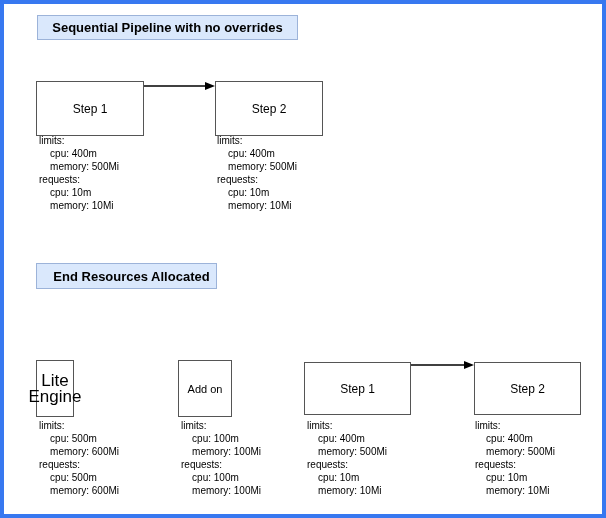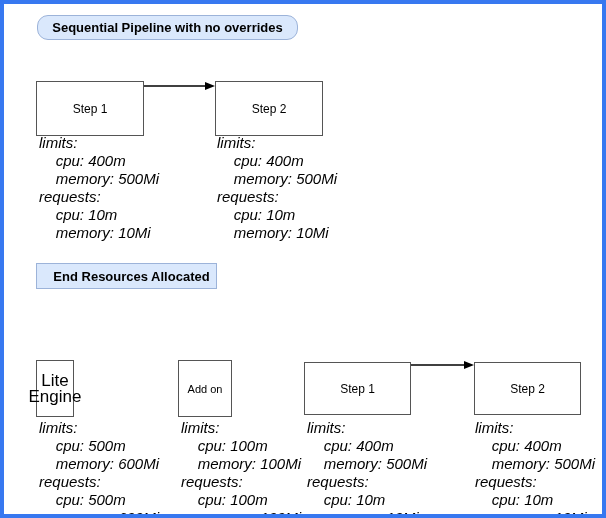--- a/index.html
+++ b/index.html
@@ -35,33 +35,32 @@
     line-height: 16px;
     display: flex;
     align-items: center;
     justify-content: center;
     text-align: center;
     white-space: pre-line;
     margin-top: 23px;
   }
   .res {
     position: absolute;
-    font-size: 15px;
-    line-height: 18px;
+    font-size: 10px;
+    line-height: 13px;
     white-space: pre;
-    font-style: italic;
   }
   .arrow { position: absolute; }
 </style>
 </head>
 <body>
 
 <div class="canvas">
 
-  <div class="title-box" style="left:33px; top:11px; width:261px; height:25px;border-radius:11px;">Sequential Pipeline with no overrides</div>
+  <div class="title-box" style="left:33px; top:11px; width:261px; height:25px;">Sequential Pipeline with no overrides</div>
 
   <div class="node" style="left:32px; top:54px; width:108px; height:55px;">Step 1</div>
 
   <svg class="arrow" style="left:140px; top:76px;" width="71" height="12">
     <line x1="0" y1="6" x2="62" y2="6" stroke="#000000" stroke-width="1.3"></line>
     <polygon points="61,2 71,6 61,10" fill="#000000"></polygon>
   </svg>
 
   <div class="node" style="left:211px; top:54px; width:108px; height:55px;">Step 2</div>
 

